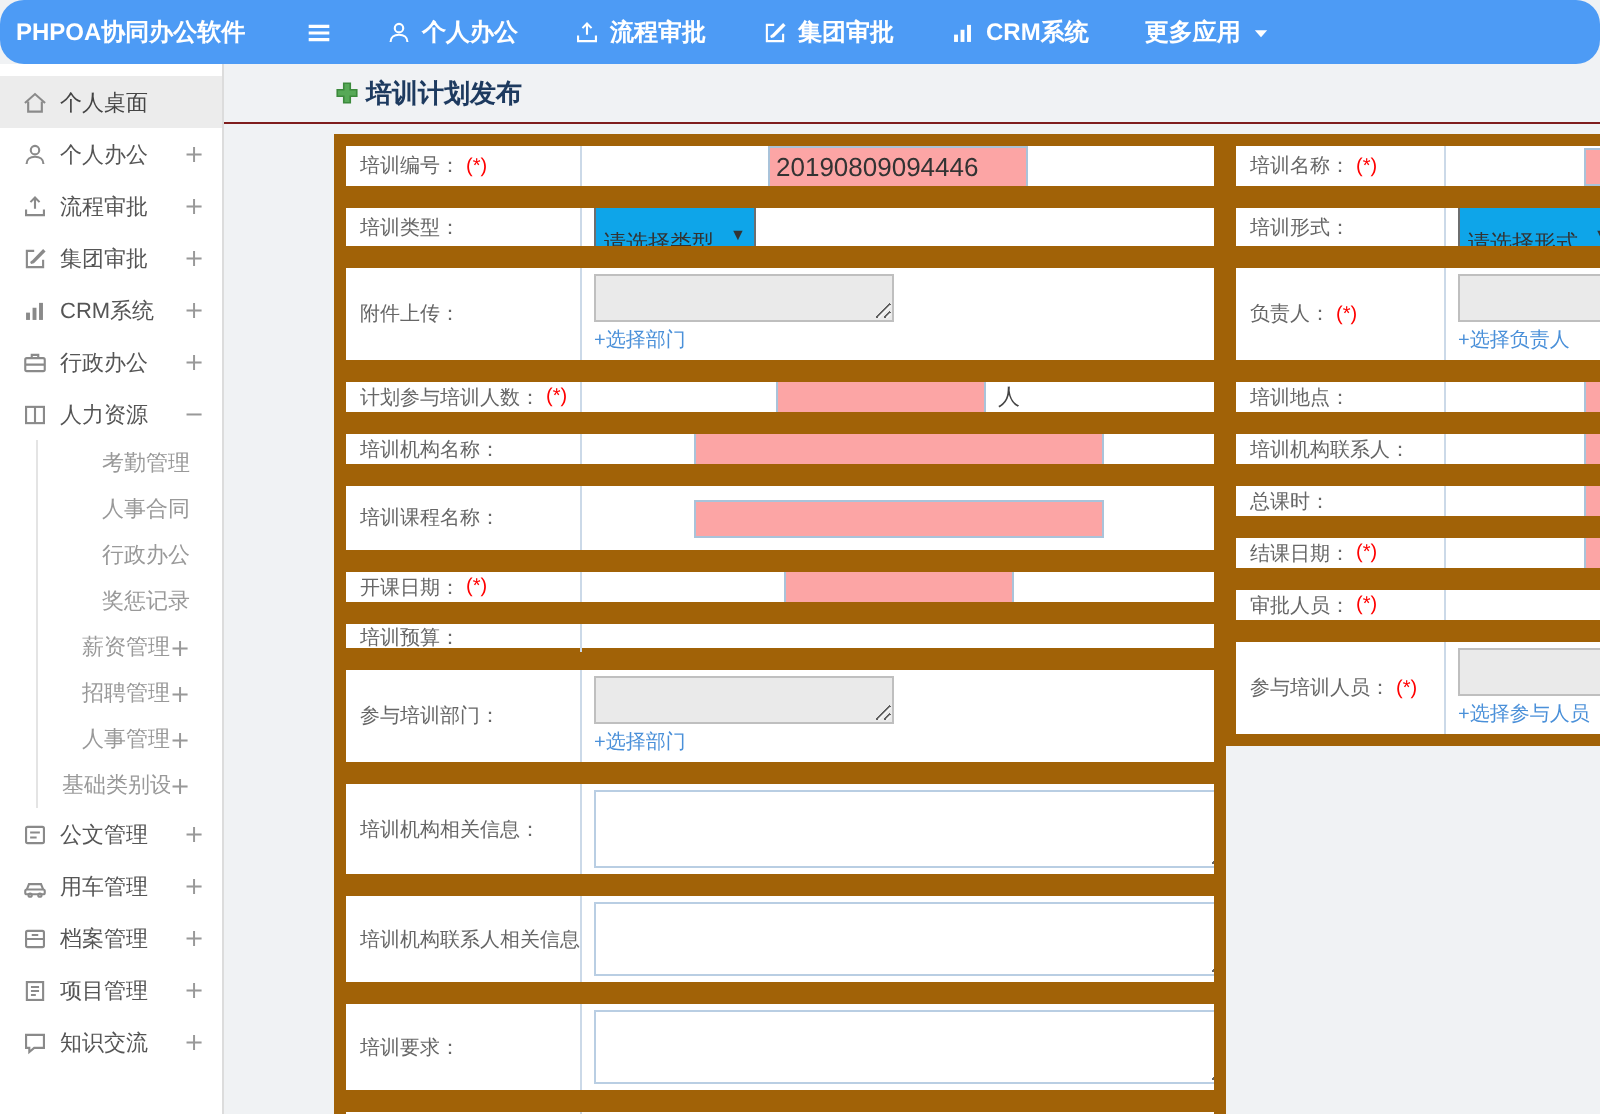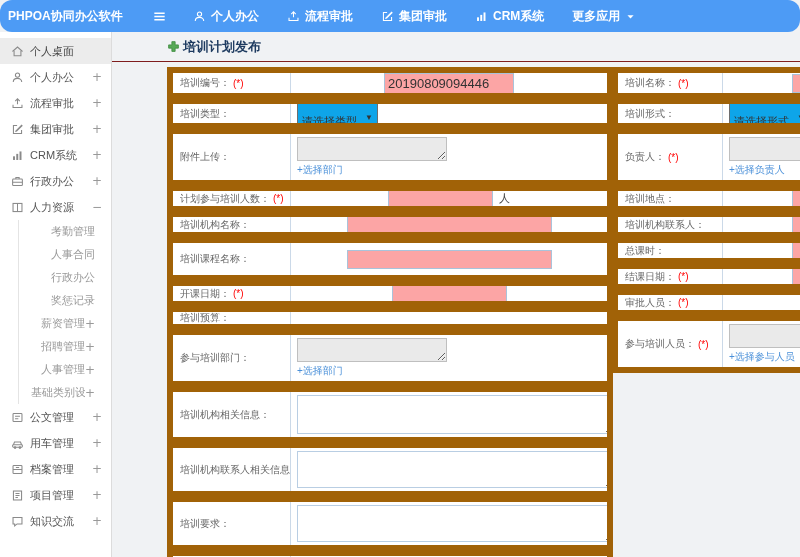--- a/index.html
+++ b/index.html
@@ -352,21 +352,21 @@
         </div>
         <div class="row" style="height: 27px;">
           <div class="lab">
             <span>开课日期：</span>
             <span class="req">(*)</span>
           </div>
           <div class="fld inline">
             <input class="inp" style="width: 115px;">
           </div>
         </div>
-        <div class="row" style="height: 24px;">
+        <div class="row" style="height: 24px; flex-direction: column;">
           <div class="lab">
             <span>培训预算：</span>
           </div>
         </div>
         <div class="row" style="height: 58px;">
           <div class="lab">
             <span>参与培训部门：</span>
           </div>
           <div class="fld">
             <textarea class="pick-ta" style="width: 150px; height: 36px;"></textarea>

